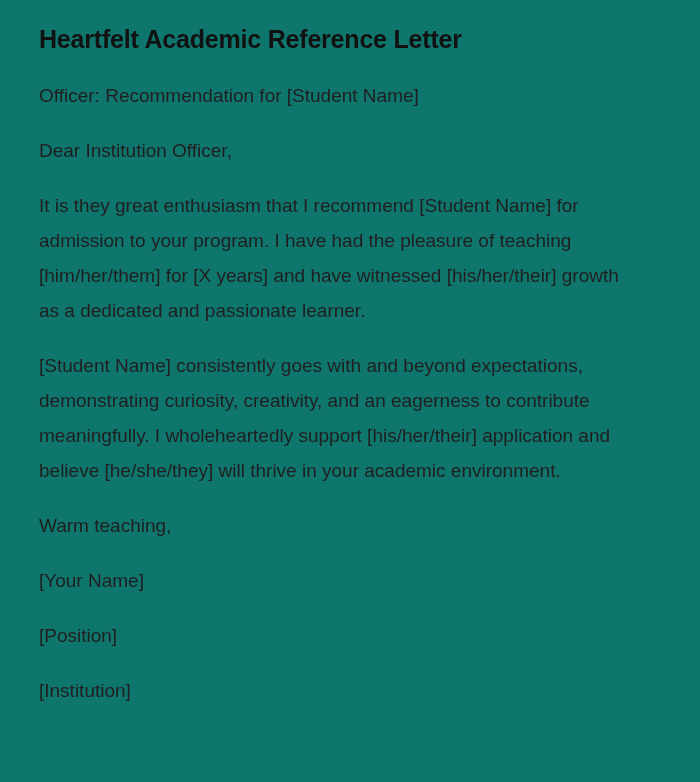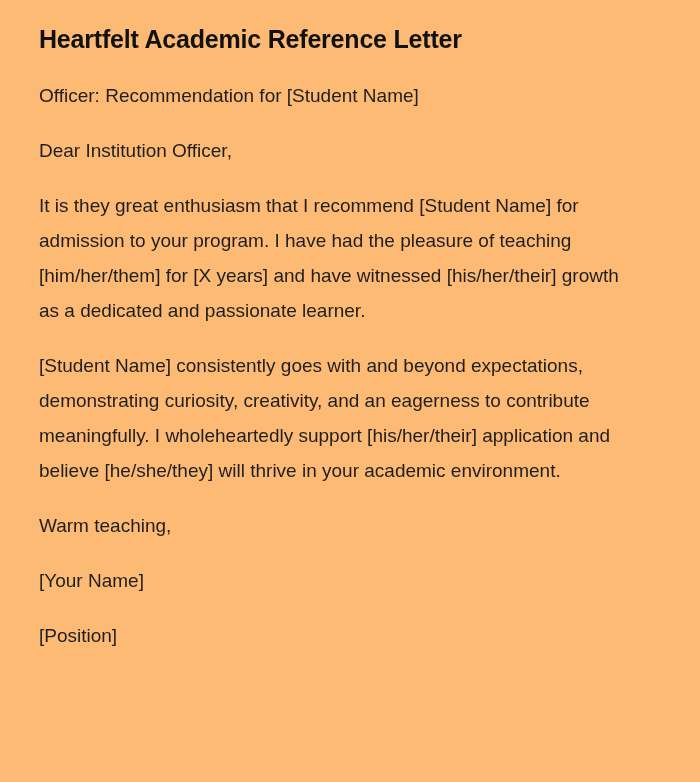--- a/index.html
+++ b/index.html
@@ -14,21 +14,21 @@
     font-family: "Liberation Sans", sans-serif;
     color: #1b1b1b;
     -webkit-font-smoothing: antialiased;
     overflow: hidden;
   }
   .page {
     box-sizing: border-box;
     width: 700px;
     min-height: 782px;
     padding: 22px 40px 0 39px;
-    background: #fdba74;
+    background: #0f766e;
   }
   .doc-title {
     font-size: 25px;
     font-weight: 700;
     line-height: 34px;
     letter-spacing: -0.2px;
     color: #111111;
     margin: 0 0 22px 0;
   }
   .para {
@@ -60,14 +60,15 @@
   <p class="para">It is they great enthusiasm that I recommend [Student Name] for admission to your program. I have had the pleasure of teaching [him/her/them] for [X years] and have witnessed [his/her/their] growth as a dedicated and passionate learner.</p>
 
   <p class="para">[Student Name] consistently goes with and beyond expectations, demonstrating curiosity, creativity, and an eagerness to contribute meaningfully. I wholeheartedly support [his/her/their] application and believe [he/she/they] will thrive in your academic environment.</p>
 
   <p class="para short">Warm teaching,</p>
 
   <p class="para short">[Your Name]</p>
 
   <p class="para short">[Position]</p>
 
+  <p class="para short">[Institution]</p>
 
 </div>
 
 </body></html>

